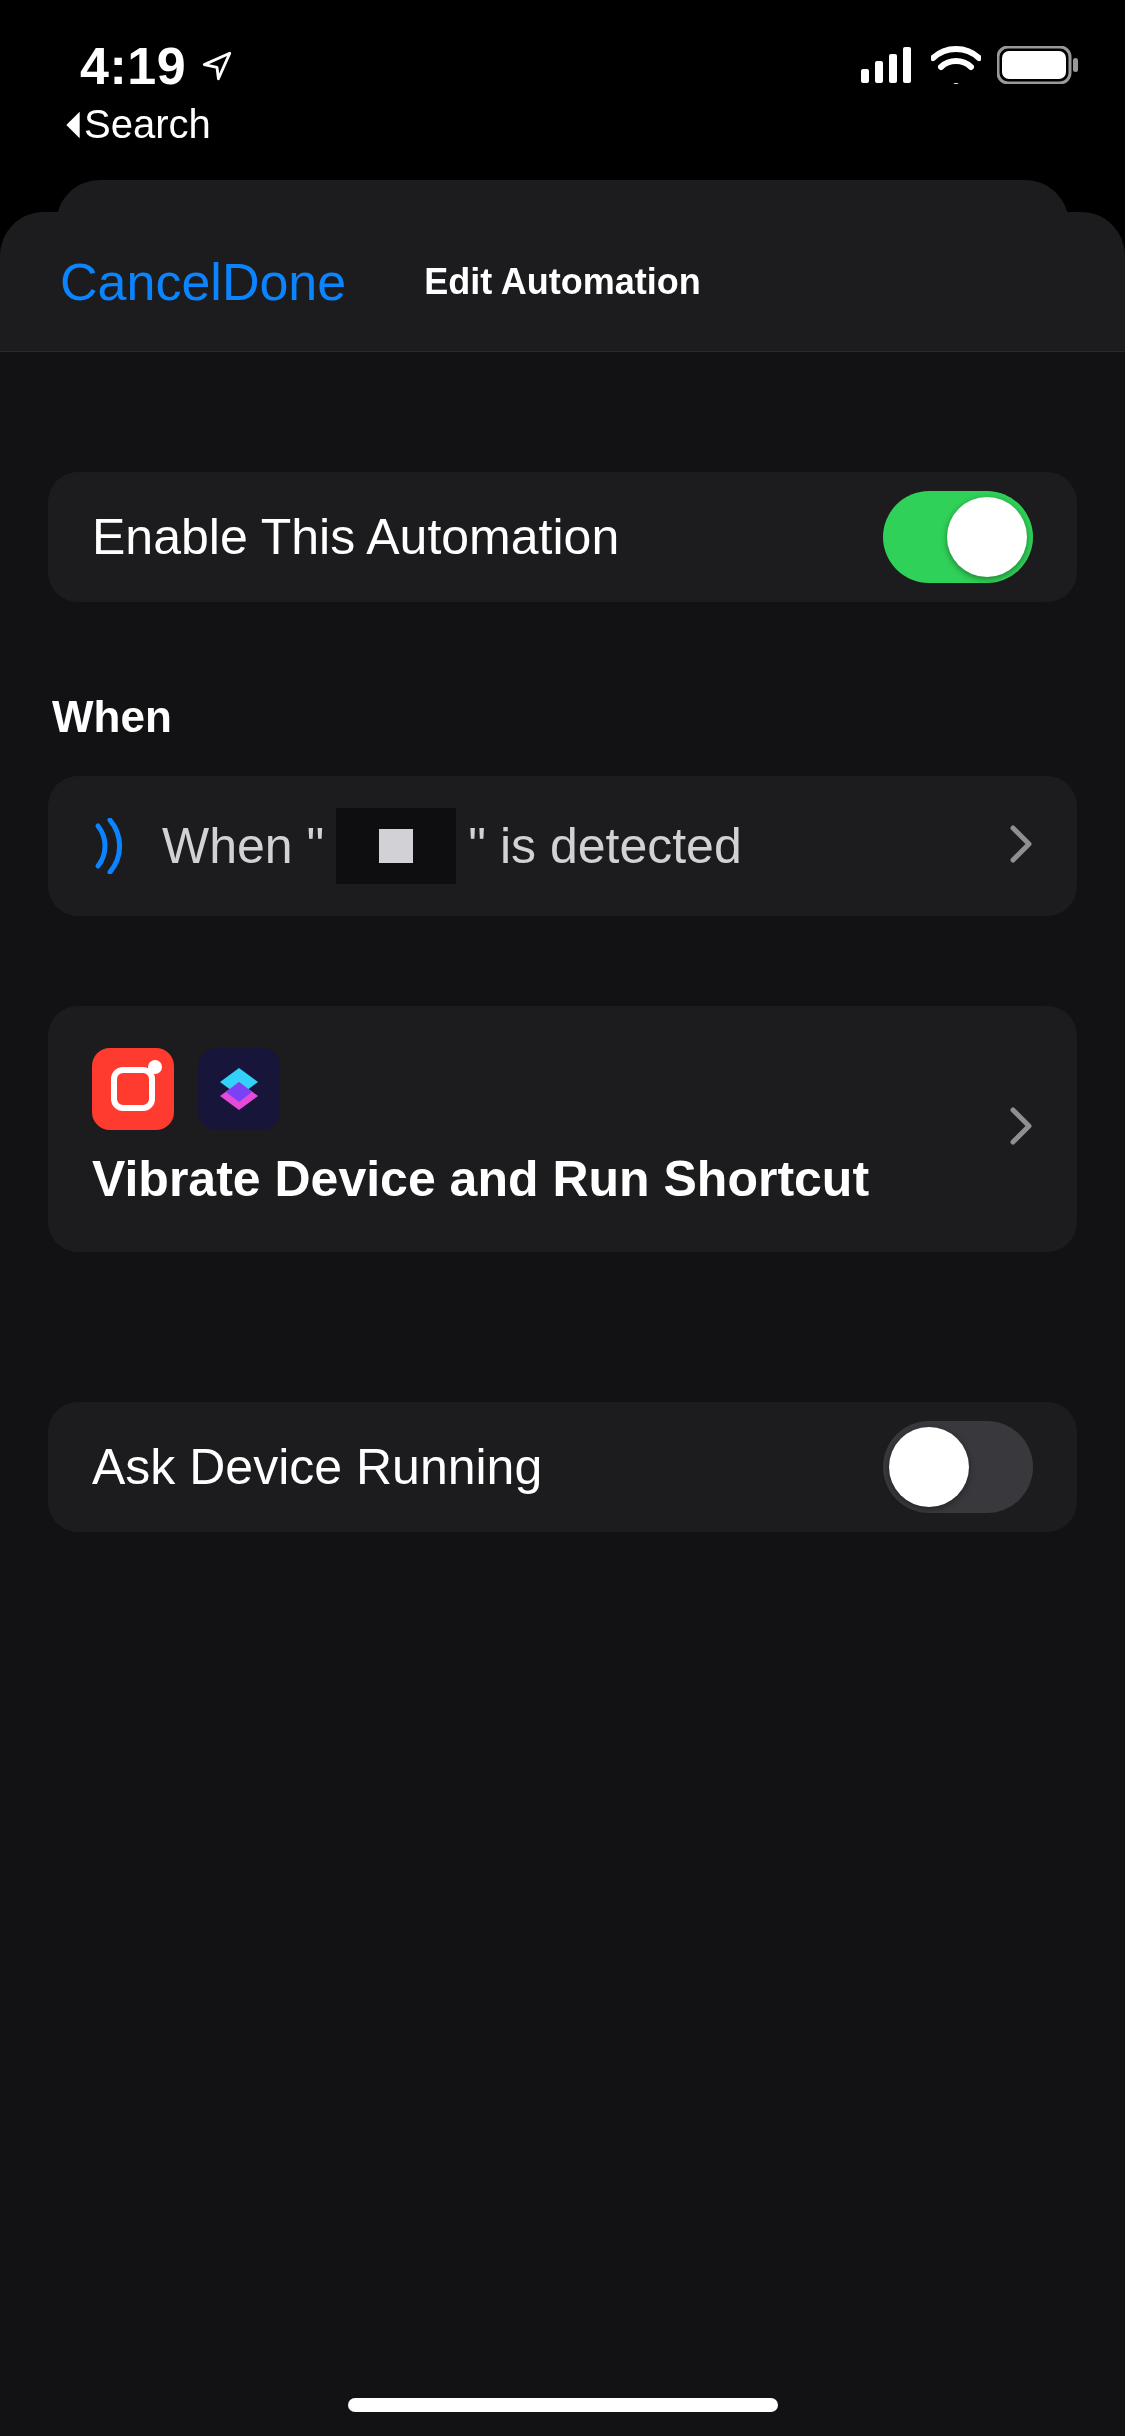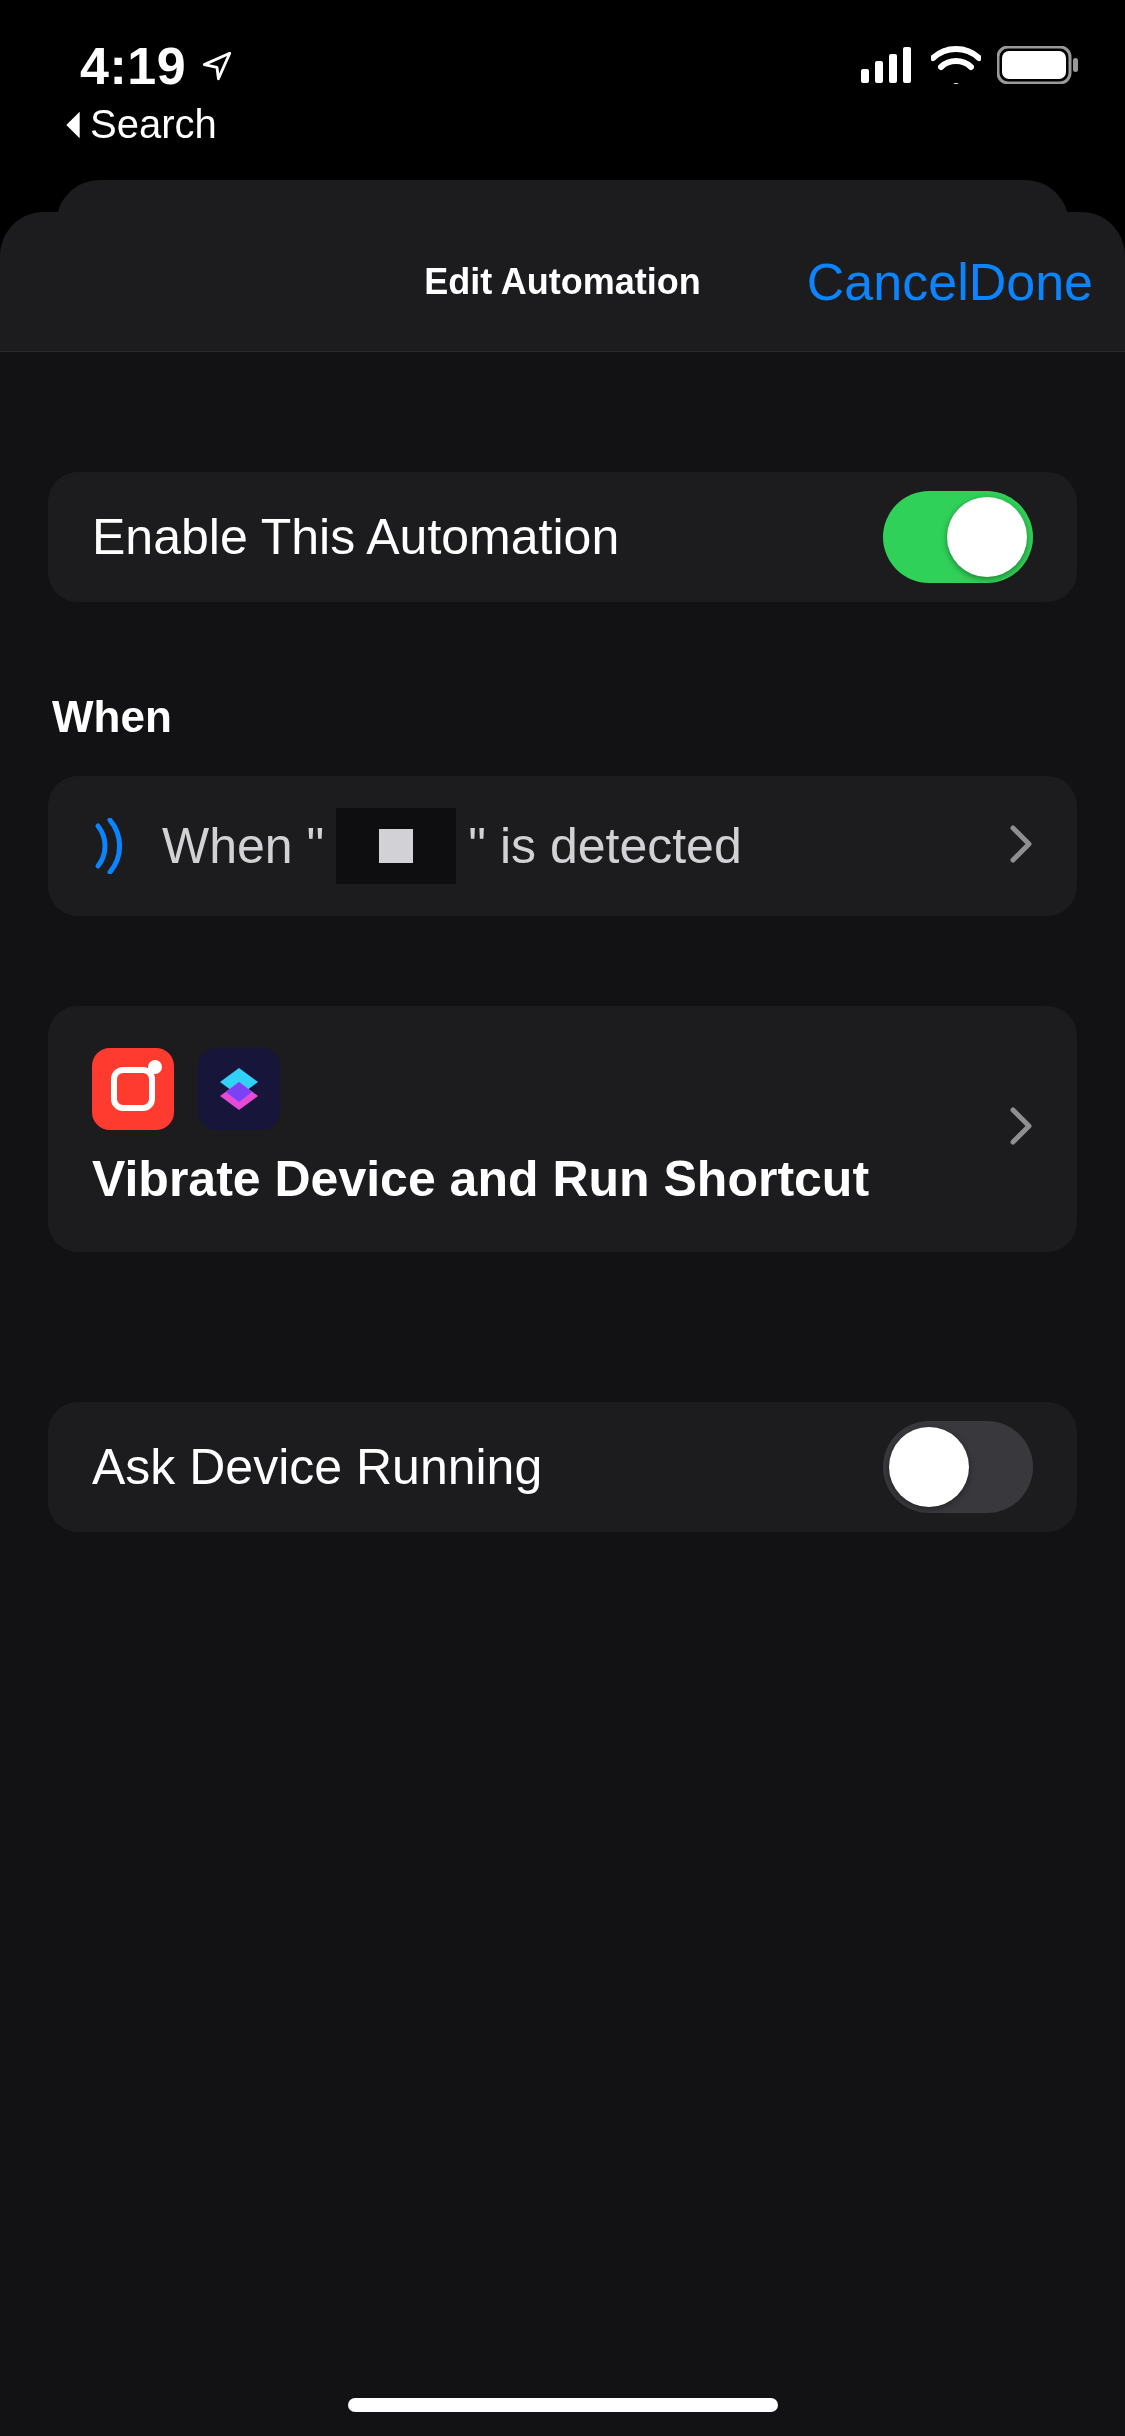--- a/index.html
+++ b/index.html
@@ -25,21 +25,21 @@
   .status-time {
     font-size: 52px;
     font-weight: 600;
     letter-spacing: 0.5px;
     display: flex;
     align-items: center;
     gap: 14px;
   }
   .status-time svg { display: block; }
   .status-back {
-    display: flex; align-items: center; gap: 6px;
+    display: flex; align-items: center; 
     font-size: 40px; color: #fff; margin-left: -18px;
   }
   .status-back svg { display:block; }
   .status-right {
     display: flex; align-items: center; gap: 16px;
     padding-top: 10px;
   }
   .status-right svg { display: block; }
 
   
@@ -53,22 +53,22 @@
   .sheet {
     position: absolute; left: 0; right: 0; top: 212px; bottom: 0;
     background: #121214;
     border-radius: 44px 44px 0 0;
     overflow: hidden;
     display: flex; flex-direction: column;
   }
 
   .nav-bar {
     height: 140px;
-    display: flex; align-items: center; justify-content: flex-end;
-    padding: 0 32px;
+    display: flex; align-items: center; justify-content: flex-start;
+    padding: 0 60px;
     background: #1c1c1e;
     border-bottom: 1px solid #2a2a2c;
   }
   .nav-title {
     position: absolute; left: 0; right: 0; top: 0; height: 140px;
     display:flex; align-items:center; justify-content:center;
     font-size: 36px; font-weight: 600; pointer-events: none;
   }
   .nav-btn {
     font-size: 52px; color: #0a84ff;

